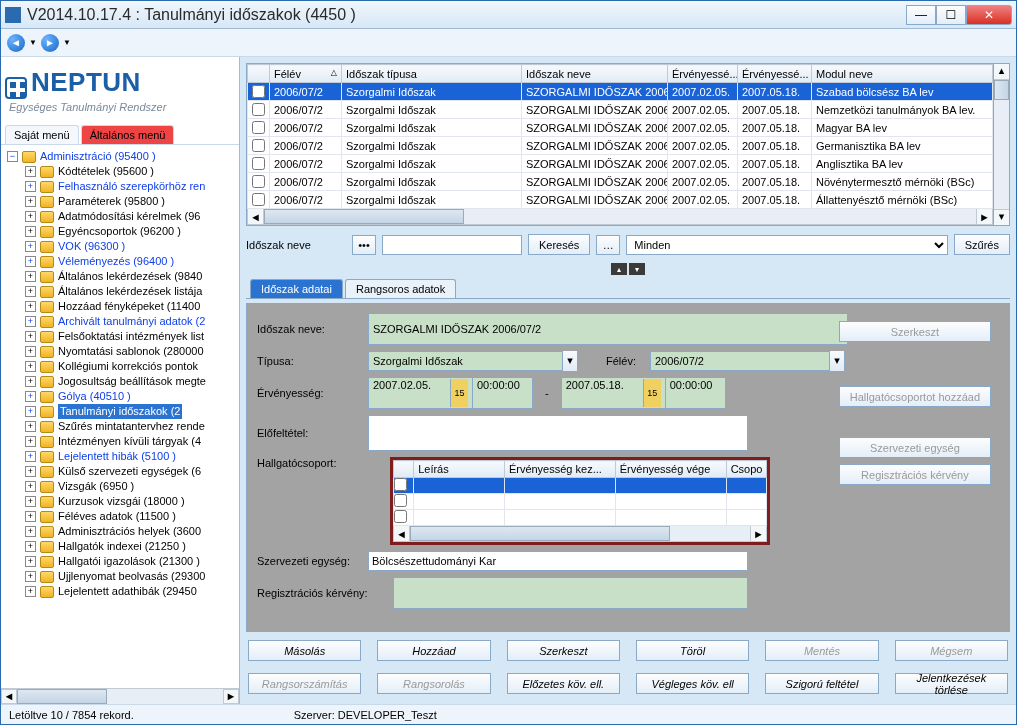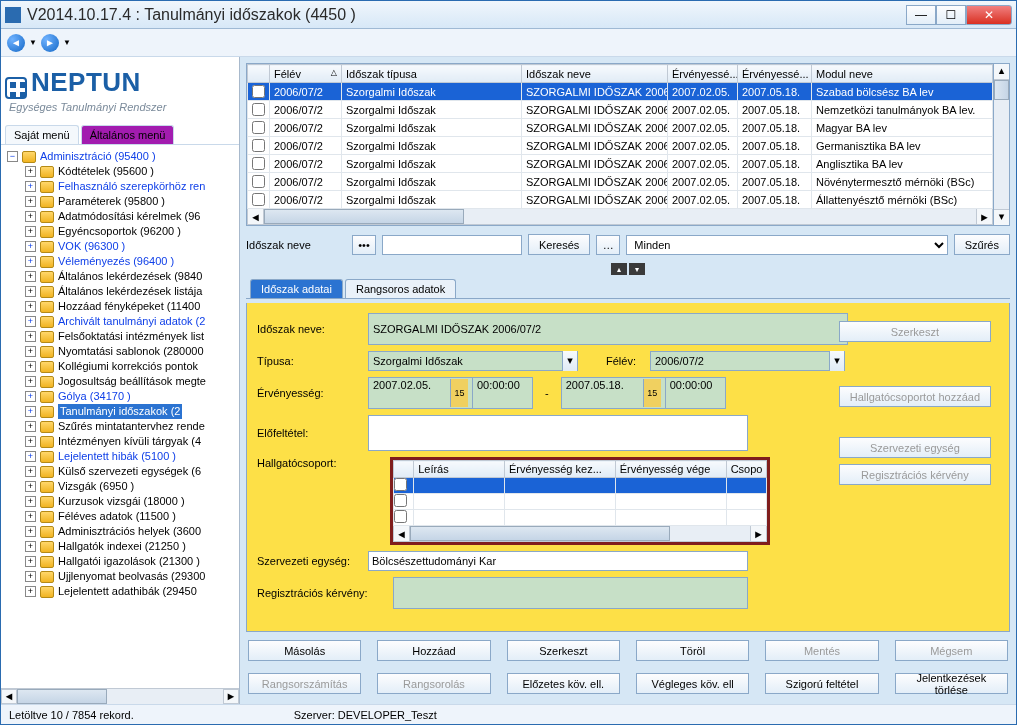--- a/index.html
+++ b/index.html
@@ -21,21 +21,21 @@
 .logo-text { color: #1b5fa6; font-size: 26px; font-weight: bold; letter-spacing: 0.5px; font-family: Arial; }
 .logo-icon { display:inline-block; width:22px; height:22px; border:2px solid #1b5fa6; border-radius:4px; vertical-align:middle; position:relative; margin-right:4px; background:
   linear-gradient(#1b5fa6,#1b5fa6) 3px 3px/6px 6px no-repeat,
   linear-gradient(#1b5fa6,#1b5fa6) 13px 3px/6px 6px no-repeat,
   linear-gradient(#1b5fa6,#1b5fa6) 3px 13px/6px 6px no-repeat,
   linear-gradient(#1b5fa6,#1b5fa6) 13px 13px/6px 6px no-repeat;
 }
 .logo-sub { color: #7a8a9a; font-size: 11px; font-style: italic; padding: 2px 0 8px 4px; }
 .left-tabs { display: flex; border-bottom: 1px solid #c9d9ea; padding: 0 4px; gap: 2px; }
 .left-tab { padding: 3px 8px; border: 1px solid #c9d9ea; border-bottom: none; background: #f4f8fc; border-radius: 3px 3px 0 0; }
-.left-tab.active { background: #a21caf; font-weight: normal; }
+.left-tab.active { background: #ef4444; font-weight: normal; }
 .tree { flex: 1; overflow: hidden; padding: 4px 2px; line-height: 15px; position:relative; }
 .tree-item { white-space: nowrap; padding: 0 0 0 4px; display: flex; align-items: center; gap: 4px; }
 .tree-item .exp { width: 11px; height: 11px; border: 1px solid #888; display: inline-flex; align-items: center; justify-content: center; font-size: 9px; line-height:1; background:#fff; }
 .tree-item .ticon { width: 14px; height: 12px; background: linear-gradient(#ffd76b,#f1b422); border:1px solid #b58a15; border-radius:2px; }
 .tree-item.blue { color: #1040e8; }
 .tree-item.selected span.lbl { background: #2b73d1; color: #fff; padding: 0 2px; }
 .tree-lvl1 { padding-left: 22px; }
 .tree .hsb { position:absolute; left:0; right:0; bottom:0; height:16px; background:#e8eef5; border-top:1px solid #c0c9d4; display:flex; }
 .tree .hsb .arr { width:16px; background:#f4f7fa; border:1px solid #c0c9d4; display:flex;align-items:center;justify-content:center;}
 .tree .hsb .track { flex:1; position:relative; }
@@ -66,41 +66,41 @@
 .filter-row label { min-width: 100px; }
 .input { border: 1px solid #8aa8c8; background: #fff; padding: 1px 3px; height: 20px; }
 .select { border: 1px solid #8aa8c8; background: #fff; padding: 1px 3px; height: 20px; }
 .smallbtn { width: 24px; height: 20px; border: 1px solid #8aa8c8; background: linear-gradient(#fdfdfe,#e3eef8); display:inline-flex;align-items:center;justify-content:center; }
 .updown { display:flex; justify-content:center; gap:2px; }
 .updown .ud{ width:16px;height:12px; background:#3a3a3a; color:#fff; display:flex;align-items:center;justify-content:center;font-size:8px; }
 
 .detail-tabs { display: flex; gap: 2px; border-bottom: 1px solid #8aa8c8; padding-left:4px; }
 .detail-tab { padding: 3px 10px; border: 1px solid #8aa8c8; border-bottom: none; background: #e9f1f9; border-radius: 3px 3px 0 0; }
 .detail-tab.active { background: #2b73d1; color: #fff; }
-.detail-panel { flex:1; border: 1px solid #8aa8c8; border-top:none; background: #fde047; padding: 10px; position:relative; }
+.detail-panel { flex:1; border: 1px solid #8aa8c8; border-top:none; background: #a3a3a3; padding: 10px; position:relative; }
 .form-row { display: flex; align-items: center; margin-bottom: 6px; gap: 6px; }
 .form-row .flabel { width: 105px; }
 .green-input { background: #c7e0c7; border: 1px solid #8aa8c8; height: 32px; padding: 1px 4px; }
 .green-select { background: #c7e0c7; border: 1px solid #8aa8c8; height: 20px; padding: 1px 4px; display:inline-flex; align-items:center; justify-content:space-between; }
 .green-select .dd{ width:15px; text-align:center; background:linear-gradient(#f7fafd,#e0ebf6); border-left:1px solid #8aa8c8; margin:-1px -4px -1px 4px; height:20px; line-height:18px;}
 .dategroup { display: inline-flex; }
 .datebox { width: 105px; }
 .timebox { width: 60px; border-left:none; }
 .cal-icon { width:18px; background:#f0d060; border-left:1px solid #8aa8c8; display:inline-flex;align-items:center;justify-content:center; font-size:9px;}
 
 .subgrid-wrap{ border:3px solid #7f1d1d; background:#fff; width:380px;margin-left:22px; }
 .subgrid{ width:100%; border-collapse:collapse; table-layout:fixed;}
 .subgrid th{ background:linear-gradient(#f7fafd,#e0ebf6); border:1px solid #c0c9d4; padding:2px 4px; text-align:left; font-weight:normal; height:16px; overflow:hidden; white-space:nowrap;}
 .subgrid td{ border:1px solid #e0e6ec; height:15px; }
 .subgrid tr.sel td{ background:#1a63d6; }
 
 .rightbtns { position:absolute; right:18px; top:18px; display:flex; flex-direction:column; gap:6px; }
 .rightbtns .btn{ min-width:140px; }
 
-.bottom-btns { display:flex; gap:16px; padding:4px 2px; flex-wrap:wrap; }
+.bottom-btns { display:flex; gap:16px; padding:4px 2px; flex-wrap:wrap;font-style:italic; }
 .bottom-btns .btn{ flex:1; min-width:100px;}
 
 .statusbar { height: 20px; background: #eef4fb; border-top: 1px solid #c9d9ea; display: flex; align-items: center; padding: 8px 8px; gap: 40px; }
 </style>
 </head>
 <body>
 
 <div class="window">
   <div class="titlebar">
     <div class="title-icon"></div>
@@ -208,21 +208,21 @@
               <span class="lbl">Kollégiumi korrekciós pontok</span>
             </div>
             <div class="tree-item tree-lvl1">
               <span class="exp">+</span>
               <span class="ticon"></span>
               <span class="lbl">Jogosultság beállítások megte</span>
             </div>
             <div class="tree-item tree-lvl1 blue">
               <span class="exp">+</span>
               <span class="ticon"></span>
-              <span class="lbl">Gólya (34170  )</span>
+              <span class="lbl">Gólya (40510  )</span>
             </div>
             <div class="tree-item tree-lvl1 blue selected">
               <span class="exp">+</span>
               <span class="ticon"></span>
               <span class="lbl">Tanulmányi időszakok (2</span>
             </div>
             <div class="tree-item tree-lvl1">
               <span class="exp">+</span>
               <span class="ticon"></span>
               <span class="lbl">Szűrés mintatantervhez rende</span>

